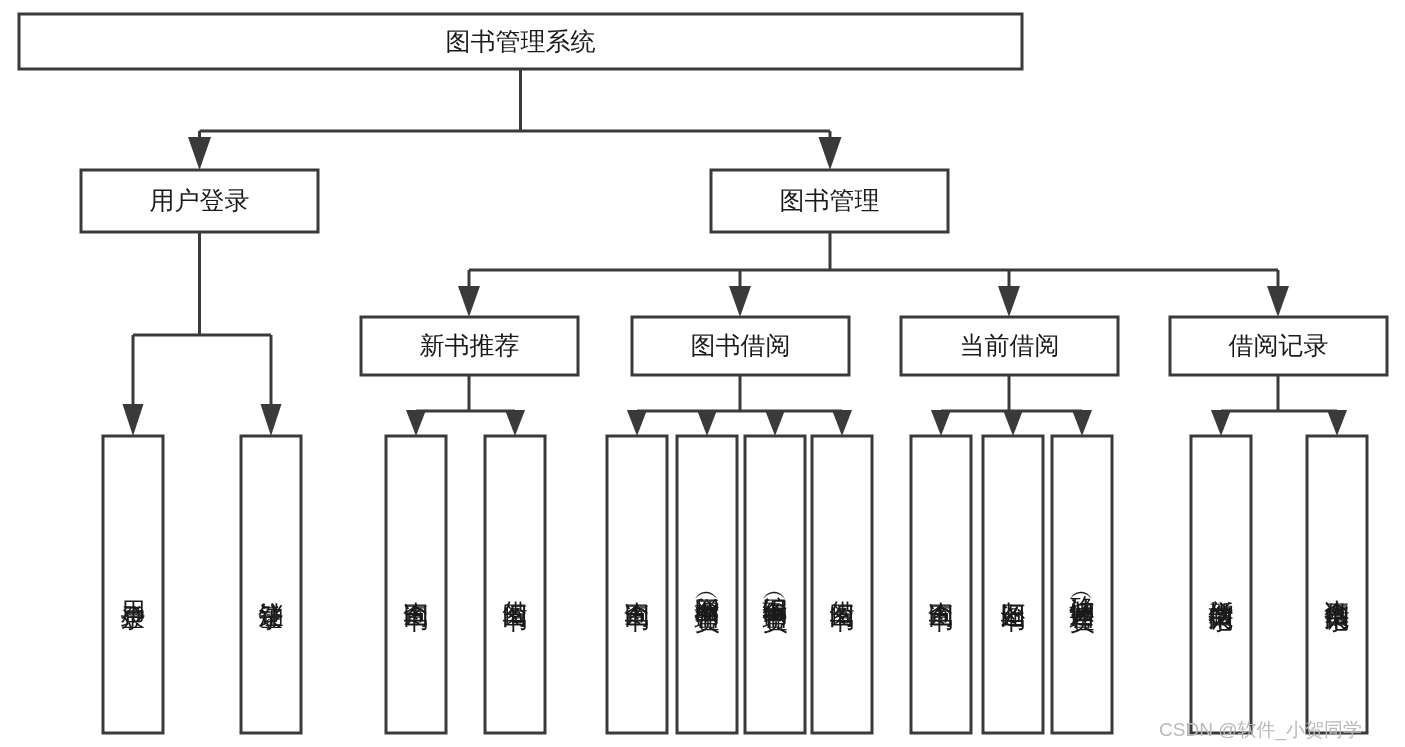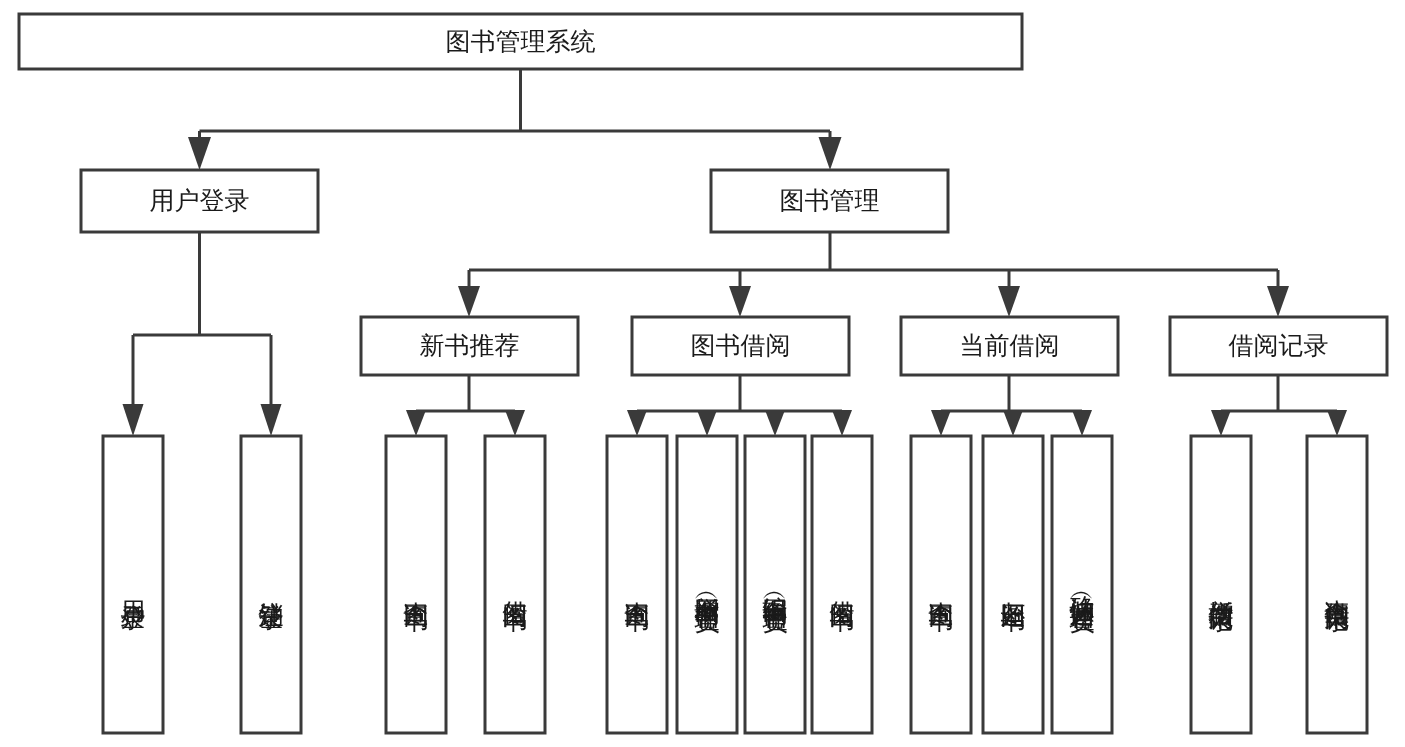--- a/index.html
+++ b/index.html
@@ -211,13 +211,14 @@
   <div class="vertical-label" style="left:607px; top:436px; width:60px; height:297px;">查询图书</div>
   <div class="vertical-label" style="left:677px; top:436px; width:60px; height:297px;">新增图书（管理员）</div>
   <div class="vertical-label" style="left:745px; top:436px; width:60px; height:297px;">编辑图书（管理员）</div>
   <div class="vertical-label" style="left:812px; top:436px; width:60px; height:297px;">借阅图书</div>
   <div class="vertical-label" style="left:911px; top:436px; width:60px; height:297px;">查询图书</div>
   <div class="vertical-label" style="left:983px; top:436px; width:60px; height:297px;">归还图书</div>
   <div class="vertical-label" style="left:1052px; top:436px; width:60px; height:297px;">确认归还（管理员）</div>
   <div class="vertical-label" style="left:1191px; top:436px; width:60px; height:297px;">新增借阅记录</div>
   <div class="vertical-label" style="left:1307px; top:436px; width:60px; height:297px;">查询借阅记录</div>
 
+  <div class="watermark">CSDN @软件_小贺同学</div>
 </div>
 
 </body></html>

